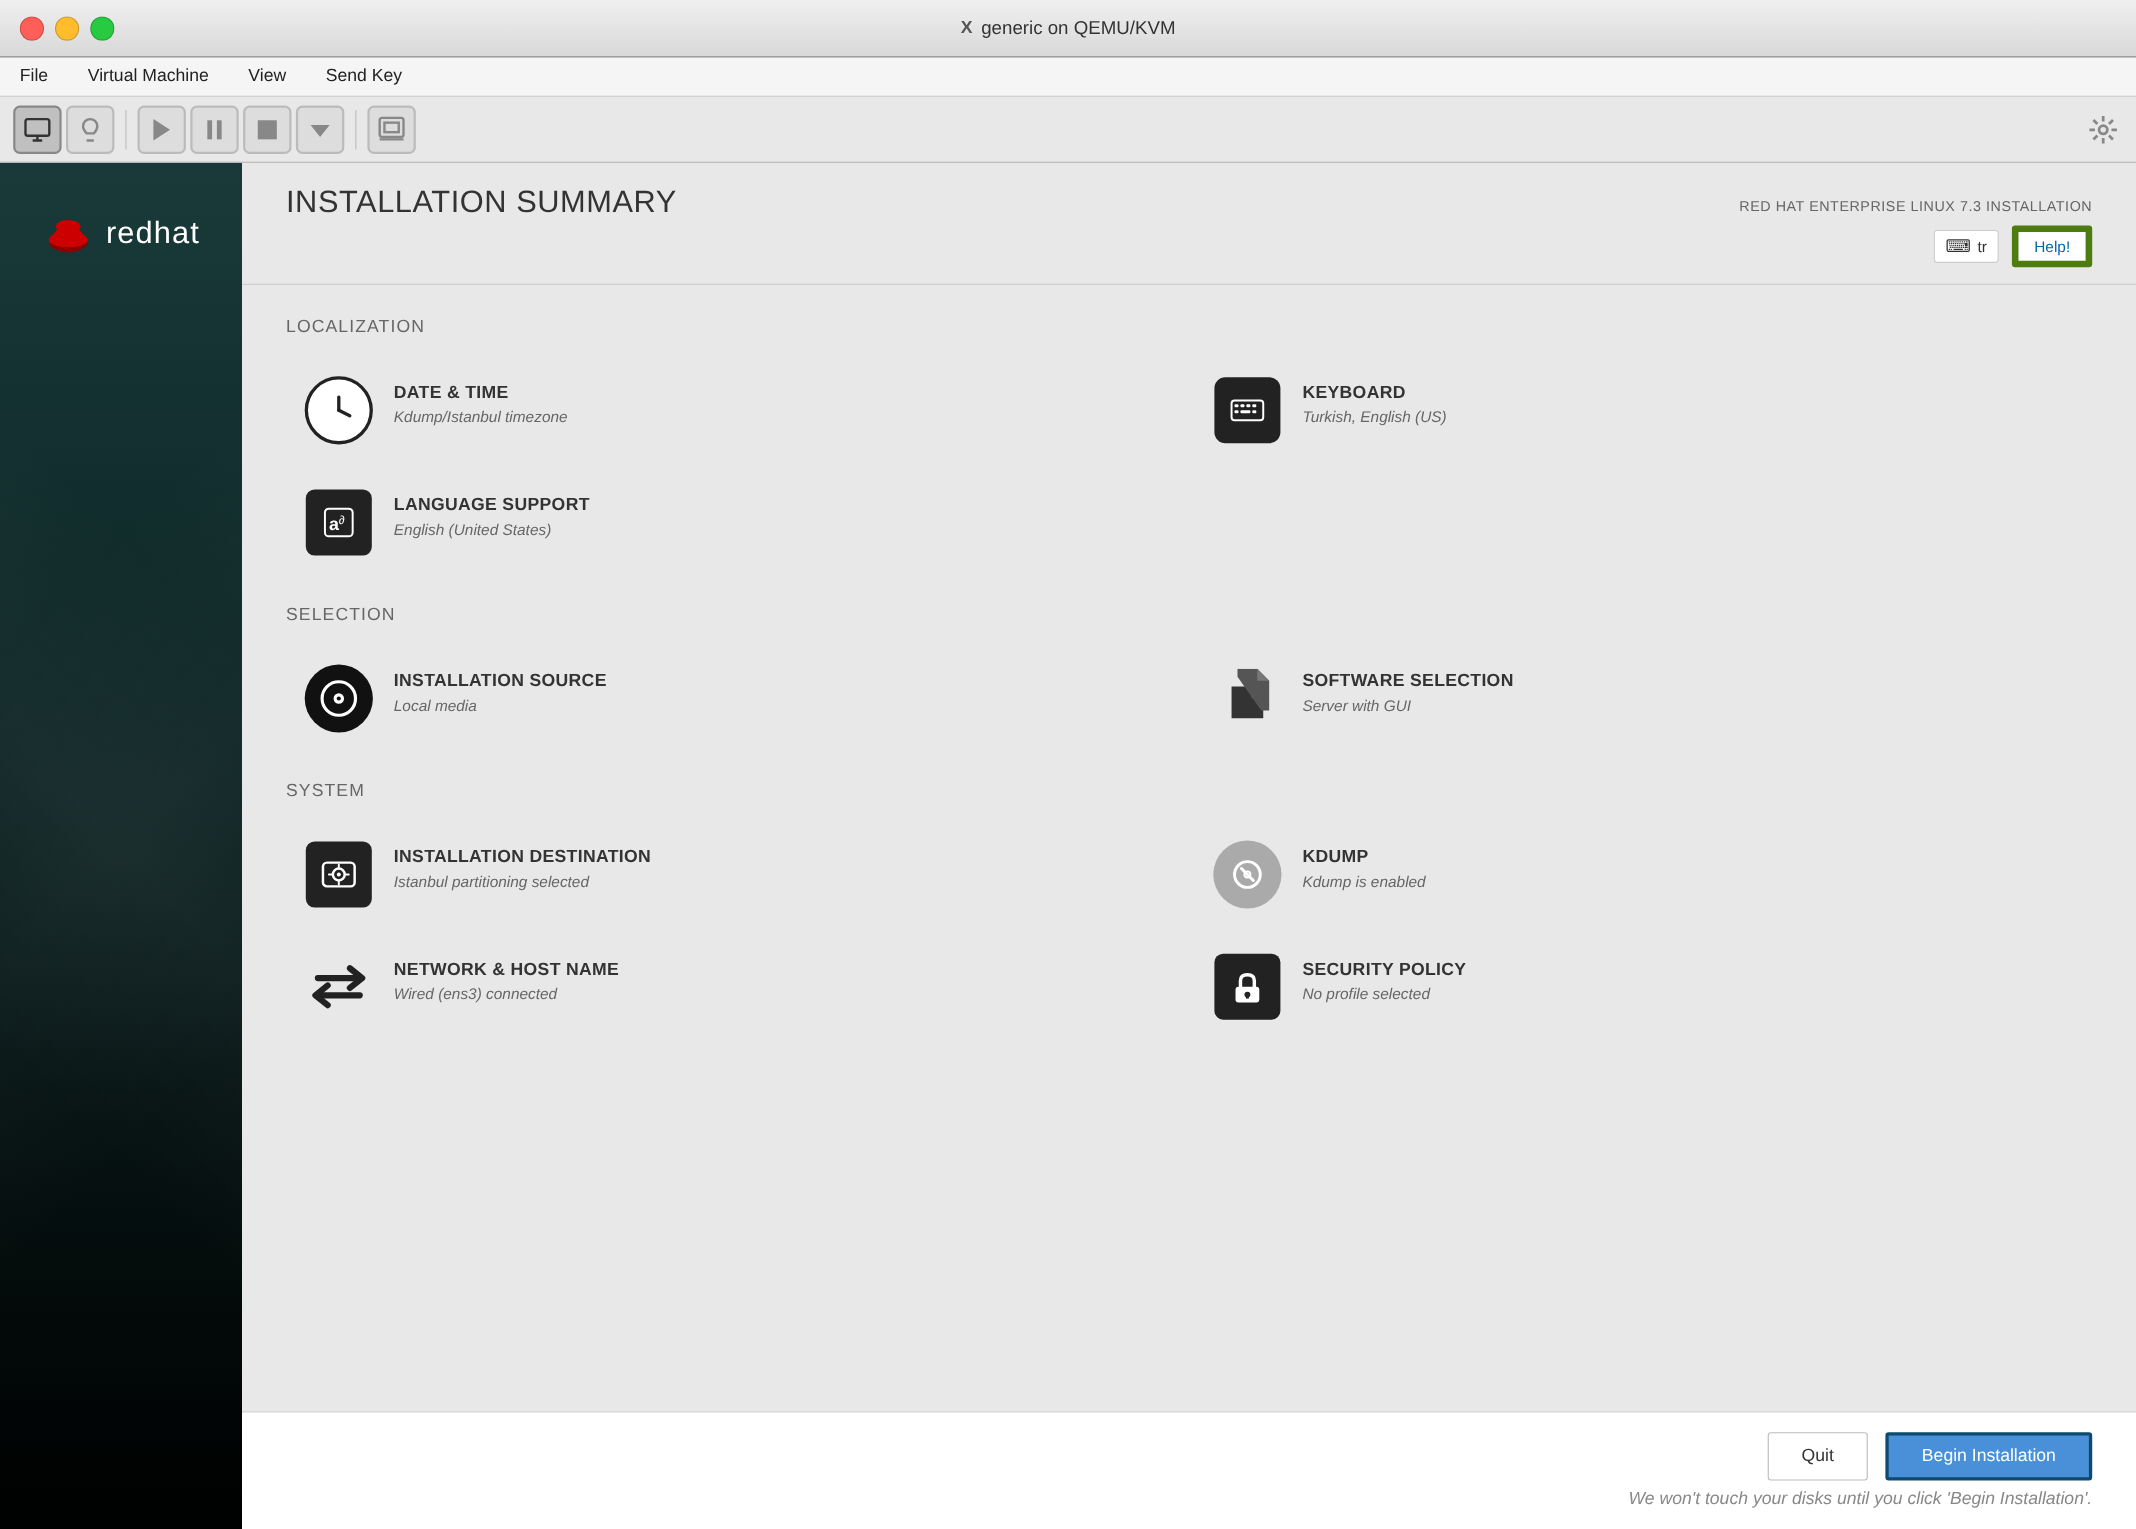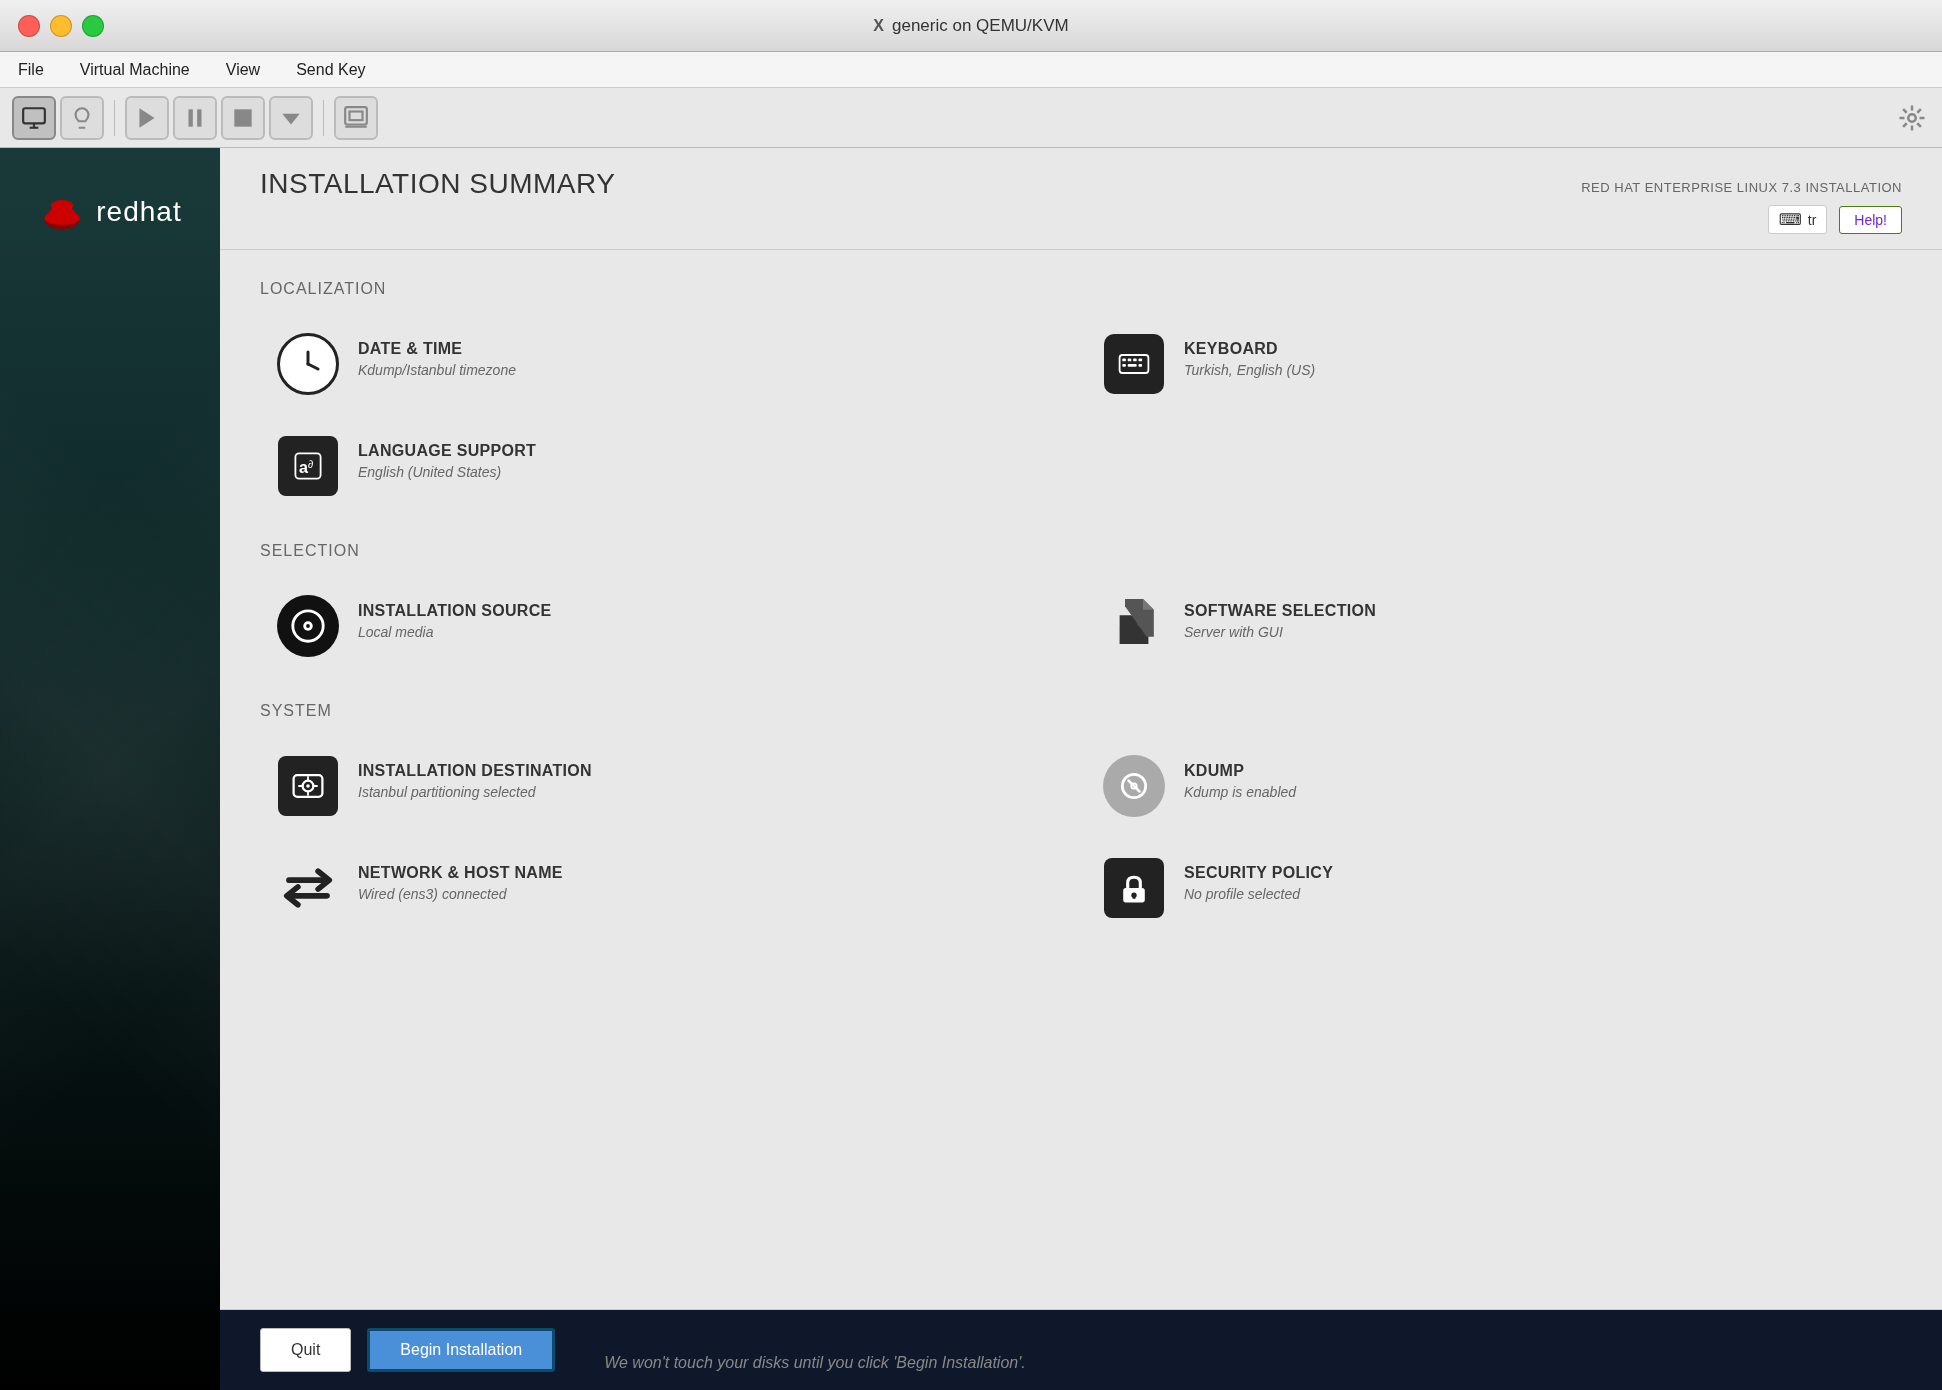--- a/index.html
+++ b/index.html
@@ -210,26 +210,26 @@
       padding: 4px 10px;
       border-radius: 3px;
       font-size: 14px;
       color: #333;
     }
     .kb-icon {
       font-size: 16px;
     }
     .help-btn {
       background: white;
-      border: 1px solid #4d7c0f;
+      border: 6px solid #4d7c0f;
       border-radius: 3px;
       padding: 5px 14px;
       font-size: 14px;
       cursor: pointer;
-      color: #6d28d9;
+      color: #0369a1;
     }
 
     
     .installer-body {
       flex: 1;
       padding: 30px 40px;
       overflow-y: auto;
     }
 
     .section-label {
@@ -275,24 +275,24 @@
     }
     .item-detail {
       font-size: 14px;
       color: #666;
       font-style: italic;
     }
 
     
     .installer-footer {
       padding: 18px 40px;
-      background: #0f172a;
+      background: #ffffff;
       border-top: 1px solid #ccc;
       display: flex;
-      flex-direction: row;
+      flex-direction: column;
       align-items: flex-end;
       gap: 8px;
     }
     .footer-buttons {
       display: flex;
       gap: 16px;
     }
     .quit-btn {
       background: white;
       border: 1px solid #bbb;

